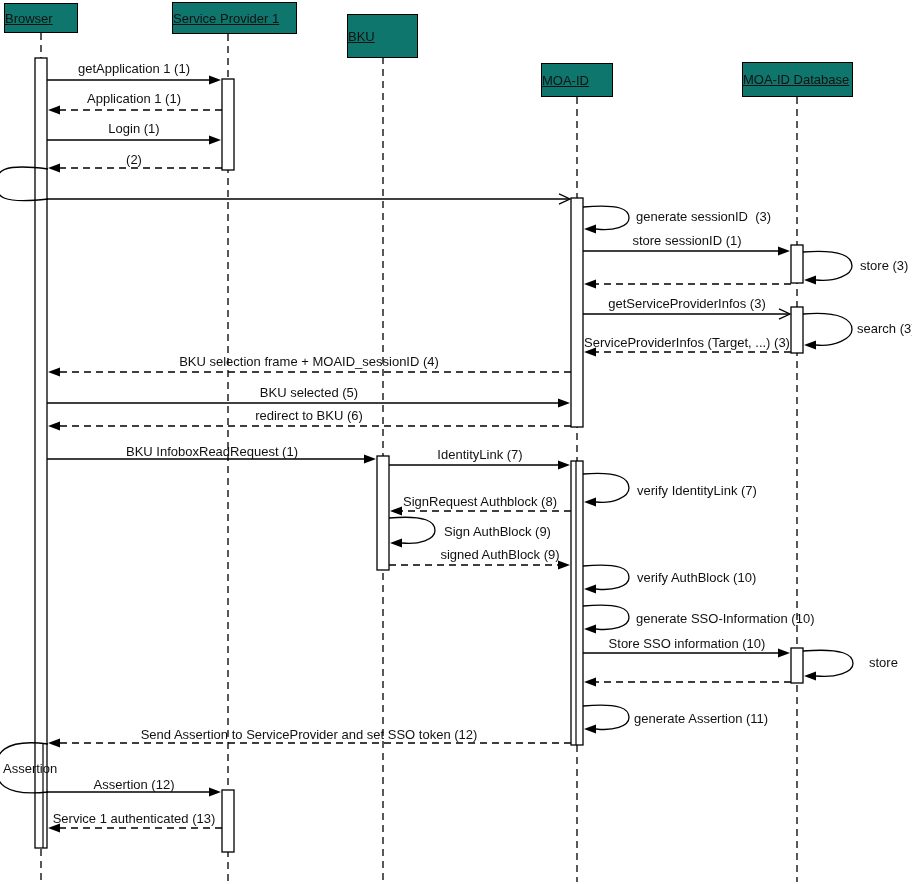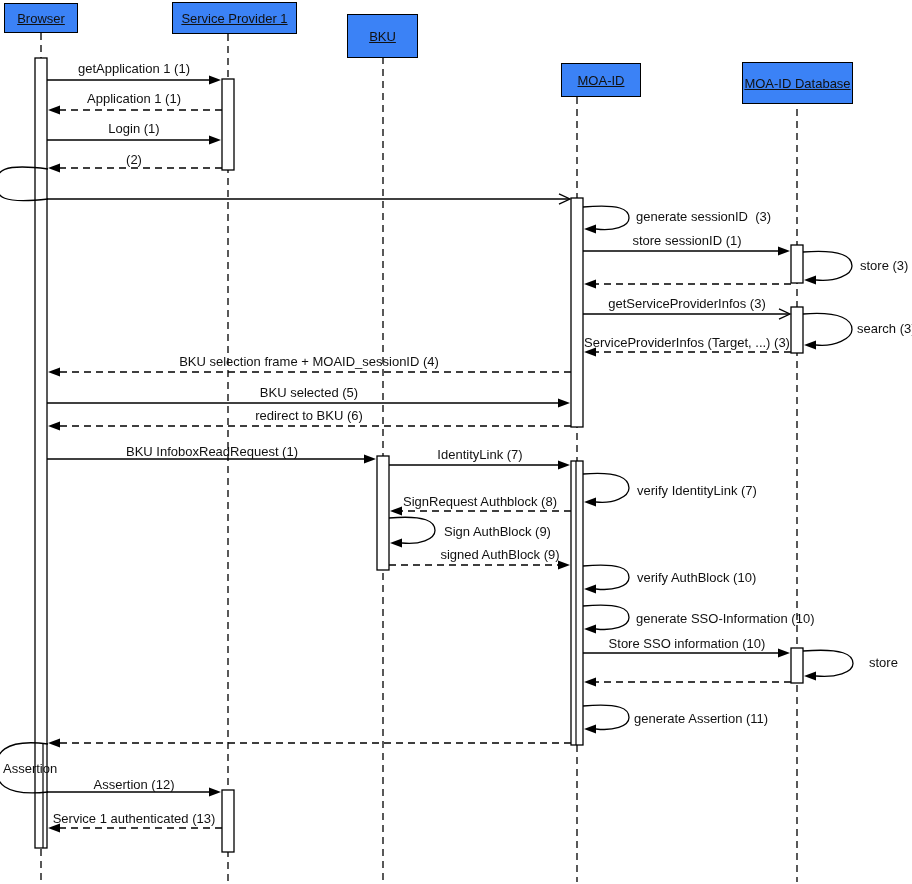--- a/index.html
+++ b/index.html
@@ -9,24 +9,24 @@
     height: 884px;
     background: #ffffff;
     overflow: hidden;
     font-family: "Liberation Sans", sans-serif;
   }
   .stage svg { position: absolute; left: 0; top: 0; }
   .actor-box {
     position: absolute;
     box-sizing: border-box;
     border: 1.5px solid #000000;
-    background: #3b82f6;
+    background: #0f766e;
     display: flex;
     align-items: center;
-    justify-content: center;
+    justify-content: flex-start;
   }
   .actor-label {
     font-size: 13px;
     color: #111111;
     text-decoration: underline;
     white-space: pre;
   }
   .msg-label {
     position: absolute;
     font-size: 13px;
@@ -128,20 +128,21 @@
     <div class="msg-label centered" style="left: 687px; top: 297px;">getServiceProviderInfos (3)</div>
     <div class="msg-label centered" style="left: 687px; top: 336px;">ServiceProviderInfos (Target, ...) (3)</div>
     <div class="msg-label centered" style="left: 309px; top: 355px;">BKU selection frame + MOAID_sessionID (4)</div>
     <div class="msg-label centered" style="left: 309px; top: 386px;">BKU selected (5)</div>
     <div class="msg-label centered" style="left: 309px; top: 409px;">redirect to BKU (6)</div>
     <div class="msg-label centered" style="left: 212px; top: 445px;">BKU InfoboxReadRequest (1)</div>
     <div class="msg-label centered" style="left: 480px; top: 448px;">IdentityLink (7)</div>
     <div class="msg-label centered" style="left: 480px; top: 495px;">SignRequest Authblock (8)</div>
     <div class="msg-label centered" style="left: 480px; top: 548px; margin-left: 20px;">signed AuthBlock (9)</div>
     <div class="msg-label centered" style="left: 687px; top: 637px;">Store SSO information (10)</div>
+    <div class="msg-label centered" style="left: 309px; top: 728px;">Send Assertion to ServiceProvider and set SSO token (12)</div>
     <div class="msg-label centered" style="left: 134px; top: 778px;">Assertion (12)</div>
     <div class="msg-label centered" style="left: 134px; top: 812px;">Service 1 authenticated (13)</div>
     <div class="msg-label" style="left: 636px; top: 210px;">generate sessionID  (3)</div>
     <div class="msg-label" style="left: 860px; top: 259px;">store (3)</div>
     <div class="msg-label" style="left: 857px; top: 322px;">search (3)</div>
     <div class="msg-label" style="left: 637px; top: 484px;">verify IdentityLink (7)</div>
     <div class="msg-label" style="left: 444px; top: 525px;">Sign AuthBlock (9)</div>
     <div class="msg-label" style="left: 637px; top: 571px;">verify AuthBlock (10)</div>
     <div class="msg-label" style="left: 636px; top: 612px;">generate SSO-Information (10)</div>
     <div class="msg-label" style="left: 869px; top: 656px;">store</div>
@@ -149,19 +150,19 @@
     <div class="msg-label" style="left: 3px; top: 762px;">Assertion</div>
     <div class="actor-box" style="left: 4px; top: 3px; width: 74px; height: 30px;">
       <span class="actor-label">Browser</span>
     </div>
     <div class="actor-box" style="left: 172px; top: 2px; width: 125px; height: 32px;">
       <span class="actor-label">Service Provider 1</span>
     </div>
     <div class="actor-box" style="left: 347px; top: 14px; width: 71px; height: 44px;">
       <span class="actor-label">BKU</span>
     </div>
-    <div class="actor-box" style="left: 561px; top: 63px; width: 80px; height: 34px;">
+    <div class="actor-box" style="left: 541px; top: 63px; width: 72px; height: 34px;">
       <span class="actor-label">MOA-ID</span>
     </div>
-    <div class="actor-box" style="left: 742px; top: 62px; width: 111px; height: 42px;">
+    <div class="actor-box" style="left: 742px; top: 62px; width: 111px; height: 35px;">
       <span class="actor-label">MOA-ID Database</span>
     </div>
   </div>
 
 </body></html>

